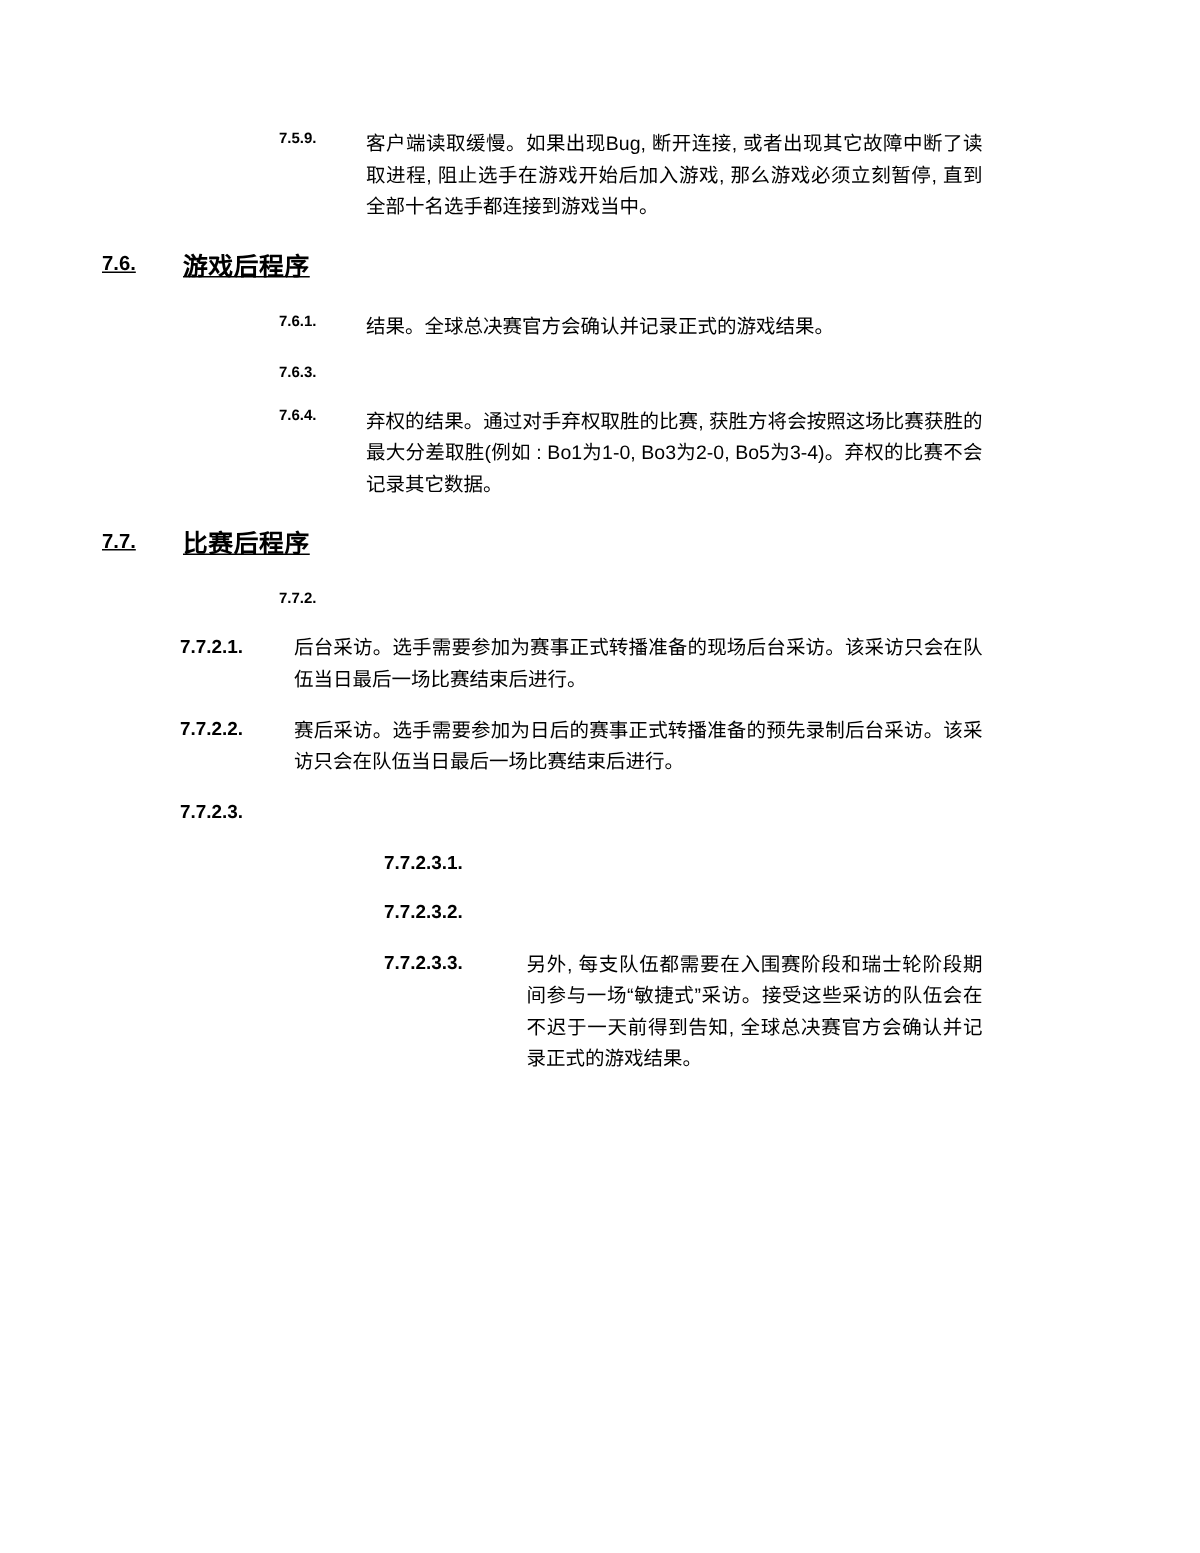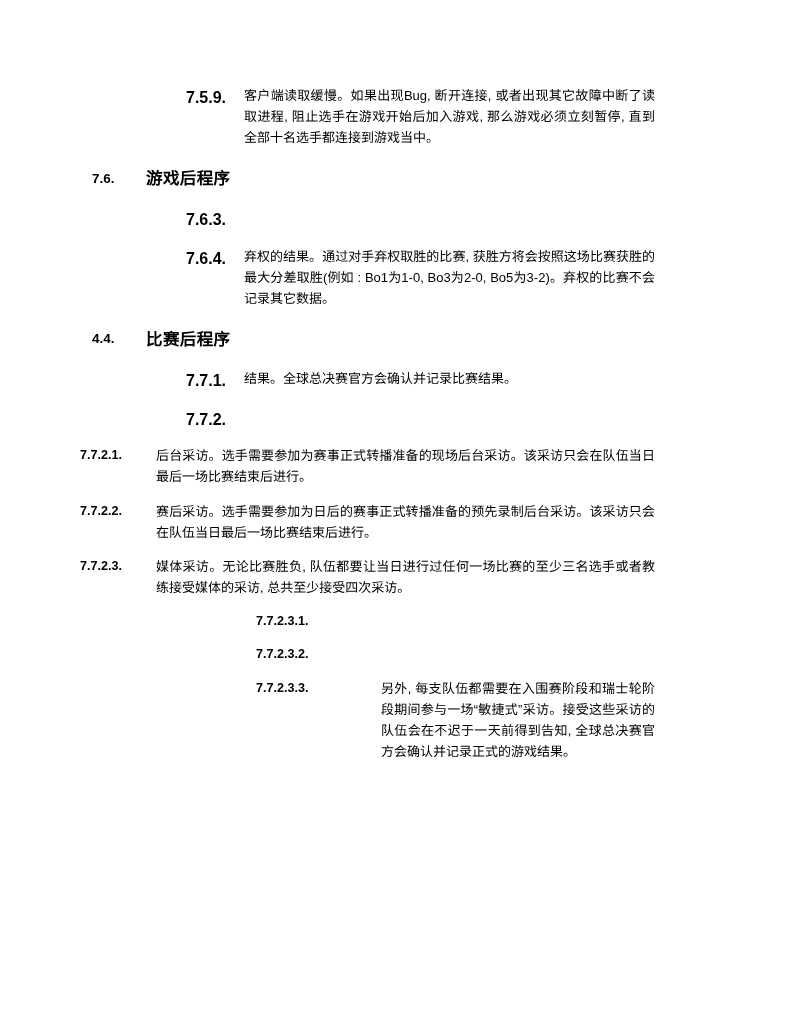--- a/index.html
+++ b/index.html
@@ -49,116 +49,115 @@
     word-break: break-all;
   }
 
   
   .lvl3 {
     padding-left: 186px;
     padding-right: 145px;
     margin-bottom: 13px;
     font-size: 13.0px;
   }
-  .lvl3 .num { width: 58px; font-size: 16px; }
+  .lvl3 .num { width: 58px; font-size: 10px; }
 
   
   .lvl2-head {
-    padding-left: 92px;
+    padding-left: 68px;
     margin-top: 17px;
     margin-bottom: 15px;
     font-size: 16.5px;
     display: flex;
-    align-items: center;
+    align-items: flex-start;
+    text-decoration: underline;
   }
   .lvl2-head .num {
     font-weight: bold;
     font-size: 13.5px;
     width: 54px;
     flex: 0 0 auto;
   }
   .lvl2-head .txt {
     font-weight: bold;
     font-size: 16.5px;
     letter-spacing: 0.4px;
   }
 
   
   .lvl4 {
-    padding-left: 80px;
+    padding-left: 120px;
     padding-right: 145px;
     margin-bottom: 13px;
     font-size: 13.0px;
   }
   .lvl4 .num { width: 76px; font-size: 12.6px; }
 
   
   .lvl5 {
     padding-left: 256px;
     padding-right: 145px;
     margin-bottom: 13px;
     font-size: 13.0px;
-    gap: 30px;
   }
   .lvl5 .num { width: 95px; font-size: 12.6px; }
 </style>
 </head>
 <body>
 
 <div id="page">
   <div class="doc-body">
 
     <div class="clause lvl3" style="margin-top:85px;">
       <span class="num">7.5.9.</span>
       <span class="txt">客户端读取缓慢。如果出现Bug, 断开连接, 或者出现其它故障中断了读取进程, 阻止选手在游戏开始后加入游戏, 那么游戏必须立刻暂停, 直到全部十名选手都连接到游戏当中。</span>
     </div>
 
     <div class="clause lvl2-head">
       <span class="num">7.6.</span>
       <span class="txt">游戏后程序</span>
     </div>
 
+    <div class="clause lvl3">
+      <span class="num">7.6.1.</span>
+      <span class="txt">结果。全球总决赛官方会确认并记录正式的游戏结果。</span>
+    </div>
 
 
     <div class="clause lvl3">
       <span class="num">7.6.3.</span>
     </div>
 
     <div class="clause lvl3">
       <span class="num">7.6.4.</span>
-      <span class="txt">弃权的结果。通过对手弃权取胜的比赛, 获胜方将会按照这场比赛获胜的最大分差取胜(例如 : Bo1为1-0, Bo3为2-0, Bo5为3-2)。弃权的比赛不会记录其它数据。</span>
+      <span class="txt">弃权的结果。通过对手弃权取胜的比赛, 获胜方将会按照这场比赛获胜的最大分差取胜(例如 : Bo1为1-0, Bo3为2-0, Bo5为3-4)。弃权的比赛不会记录其它数据。</span>
     </div>
 
     <div class="clause lvl2-head">
-      <span class="num">4.4.</span>
+      <span class="num">7.7.</span>
       <span class="txt">比赛后程序</span>
     </div>
 
-    <div class="clause lvl3">
-      <span class="num">7.7.1.</span>
-      <span class="txt">结果。全球总决赛官方会确认并记录比赛结果。</span>
-    </div>
 
     <div class="clause lvl3">
       <span class="num">7.7.2.</span>
     </div>
 
     <div class="clause lvl4">
       <span class="num">7.7.2.1.</span>
       <span class="txt">后台采访。选手需要参加为赛事正式转播准备的现场后台采访。该采访只会在队伍当日最后一场比赛结束后进行。</span>
     </div>
 
     <div class="clause lvl4">
       <span class="num">7.7.2.2.</span>
       <span class="txt">赛后采访。选手需要参加为日后的赛事正式转播准备的预先录制后台采访。该采访只会在队伍当日最后一场比赛结束后进行。</span>
     </div>
 
     <div class="clause lvl4">
       <span class="num">7.7.2.3.</span>
-      <span class="txt">媒体采访。无论比赛胜负, 队伍都要让当日进行过任何一场比赛的至少三名选手或者教练接受媒体的采访, 总共至少接受四次采访。</span>
     </div>
 
     <div class="clause lvl5">
       <span class="num">7.7.2.3.1.</span>
     </div>
 
     <div class="clause lvl5">
       <span class="num">7.7.2.3.2.</span>
     </div>
 

